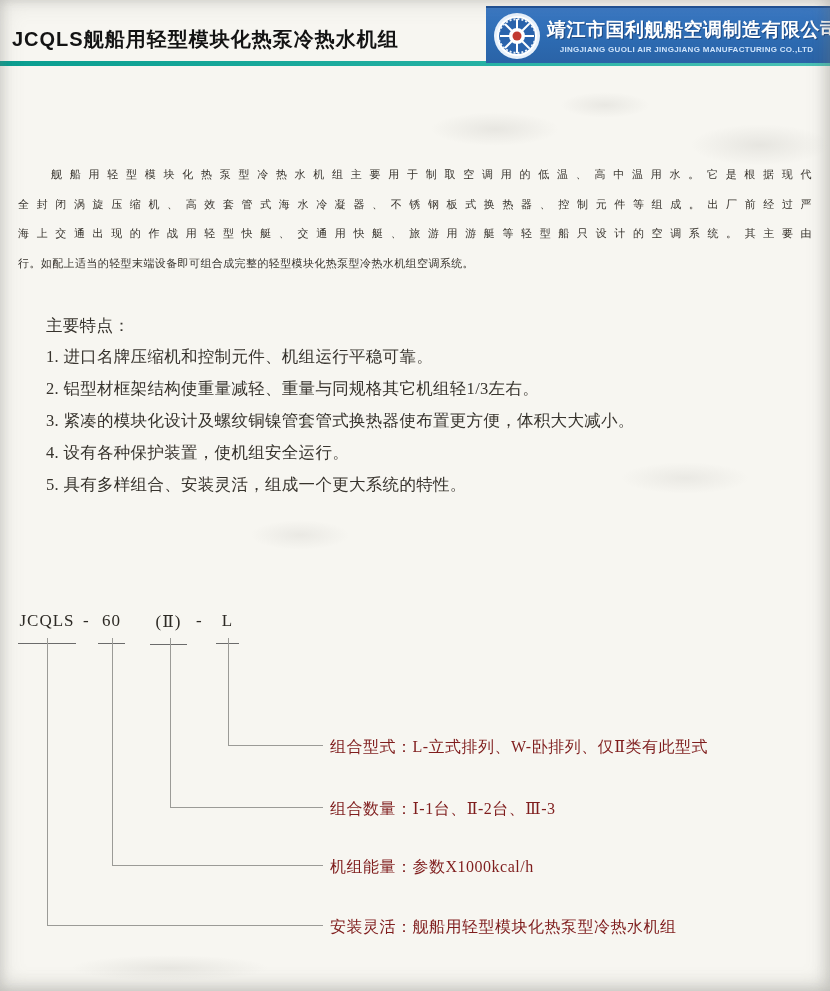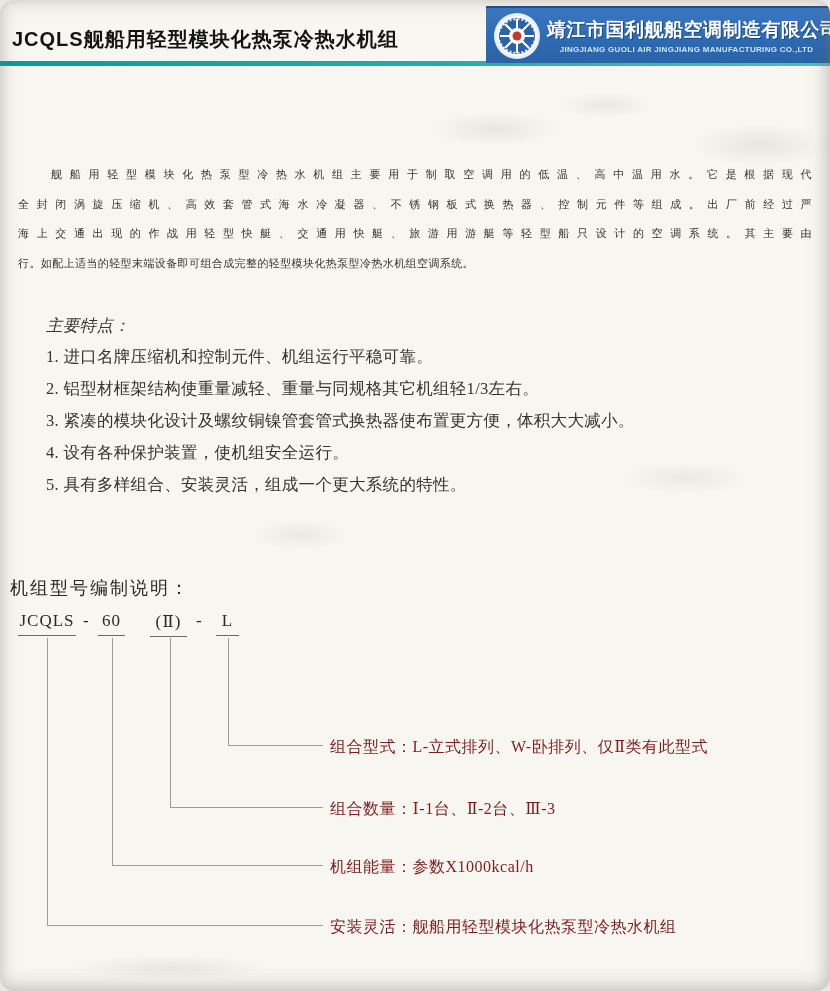--- a/index.html
+++ b/index.html
@@ -3,21 +3,20 @@
 <meta charset="utf-8">
 <style>
   html, body { margin: 0; padding: 0; background: #e9e8e4; }
   .page {
     position: relative;
     width: 830px; height: 991px;
     margin: 0 auto;
     background: #f7f6f1;
     overflow: hidden;
     font-family: "Liberation Serif", "DejaVu Serif", serif;
-    border-radius: 14px;
   }
   .page::after {
     content: "";
     position: absolute; inset: 0;
     box-shadow: inset 0 0 24px rgba(110,110,105,.20),
                 inset -7px 0 12px rgba(120,120,115,.14),
                 inset 0 -9px 14px rgba(120,120,115,.12),
                 inset 4px 0 8px rgba(130,130,125,.10);
     pointer-events: none;
     z-index: 9;
@@ -64,32 +63,32 @@
     line-height: 29.5px; letter-spacing: .4px;
     text-align: justify; text-align-last: justify;
   }
   .jline.first { text-indent: 33px; }
   .jline.last  { text-align-last: left; }
   
   .features {
     position: absolute; left: 46px; top: 316px; width: 766px;
     font-size: 16.5px; color: #37332d; letter-spacing: .3px;
   }
-  .fhead  { line-height: 20px; margin-bottom: 11px; font-style: italic; }
+  .fhead  { line-height: 20px; margin-bottom: 11px; }
   .fitem  { line-height: 20px; margin-bottom: 12px; }
   
   .model-head {
     position: absolute; left: 10px; top: 576px;
     font-size: 18px; letter-spacing: 2px; color: #2d2a25;
   }
   .seg {
     position: absolute; top: 611px;
     font-size: 17px; color: #2d2a25; letter-spacing: 1px;
     text-align: center; display: inline-block;
-    border-bottom: 1px solid #6b6b6b; padding-bottom: 4px;
+    border-bottom: 1px solid #6b6b6b; padding-bottom: 12px;
   }
   .dash {
     position: absolute; top: 611px; font-size: 17px; color: #2d2a25;
   }
   .vline { position: absolute; width: 1px; background: #9b9b97; }
   .hline { position: absolute; height: 1px; background: #9b9b97; }
   .mlabel {
     position: absolute; left: 330px;
     font-size: 16px; color: #7f1d1d; letter-spacing: .5px; white-space: nowrap;
   }
@@ -140,21 +139,20 @@
 
   <div class="features">
     <div class="fhead">主要特点：</div>
     <div class="fitem">1. 进口名牌压缩机和控制元件、机组运行平稳可靠。</div>
     <div class="fitem">2. 铝型材框架结构使重量减轻、重量与同规格其它机组轻1/3左右。</div>
     <div class="fitem">3. 紧凑的模块化设计及螺纹铜镍管套管式换热器使布置更方便，体积大大减小。</div>
     <div class="fitem">4. 设有各种保护装置，使机组安全运行。</div>
     <div class="fitem">5. 具有多样组合、安装灵活，组成一个更大系统的特性。</div>
   </div>
 
-  <div class="model-head">机组型号编制说明：</div>
 
   <div>
     <span class="seg" style="left:18px;  width:58px;">JCQLS</span>
     <span class="dash" style="left:83px;">-</span>
     <span class="seg" style="left:98px;  width:27px;">60</span>
     <span class="seg" style="left:150px; width:37px;">(Ⅱ)</span>
     <span class="dash" style="left:196px;">-</span>
     <span class="seg" style="left:216px; width:23px;">L</span>
   </div>
 

